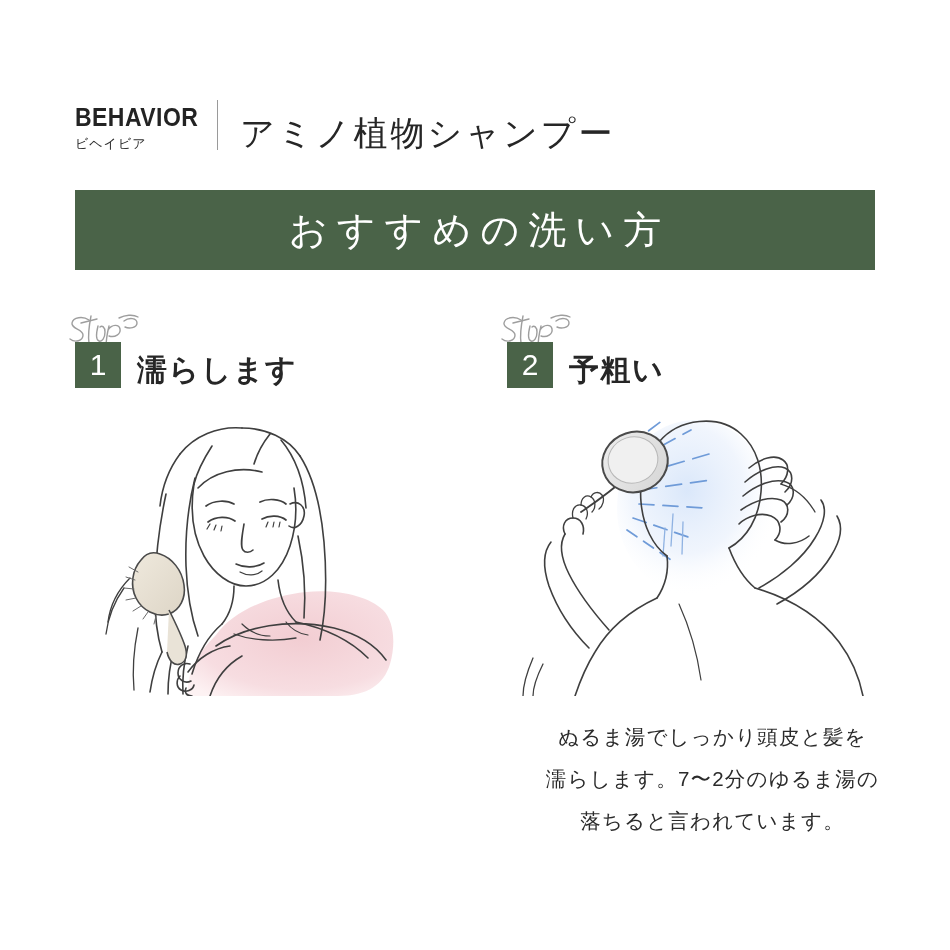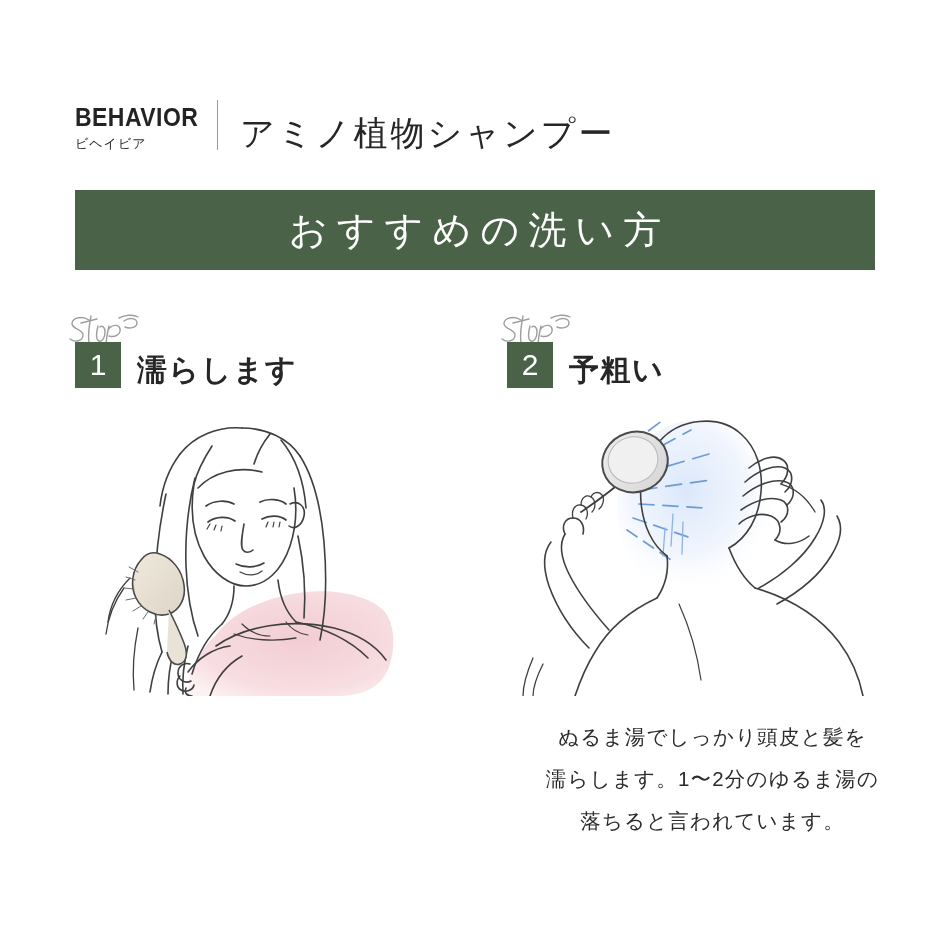--- a/index.html
+++ b/index.html
@@ -398,18 +398,18 @@
 
         <g>
           <ellipse cx="122" cy="66" rx="33" ry="30" transform="rotate(-18 122 66)" fill="url(#headGrad)" stroke="#4a4a4a" stroke-width="2"></ellipse>
           <ellipse cx="120" cy="64" rx="25" ry="23" transform="rotate(-18 120 64)" fill="#f0f0f0" stroke="#b8b8b8" stroke-width="1"></ellipse>
         </g>
       </svg>
     </div>
 
     <div class="caption">
       <span class="line">ぬるま湯でしっかり頭皮と髪を</span>
-      <span class="line">濡らします。1〜2分のゆるま湯の</span>
+      <span class="line">濡らします。7〜2分のゆるま湯の</span>
       <span class="line">落ちると言われています。</span>
     </div>
   </div>
 
 </div>
 
 </body></html>

